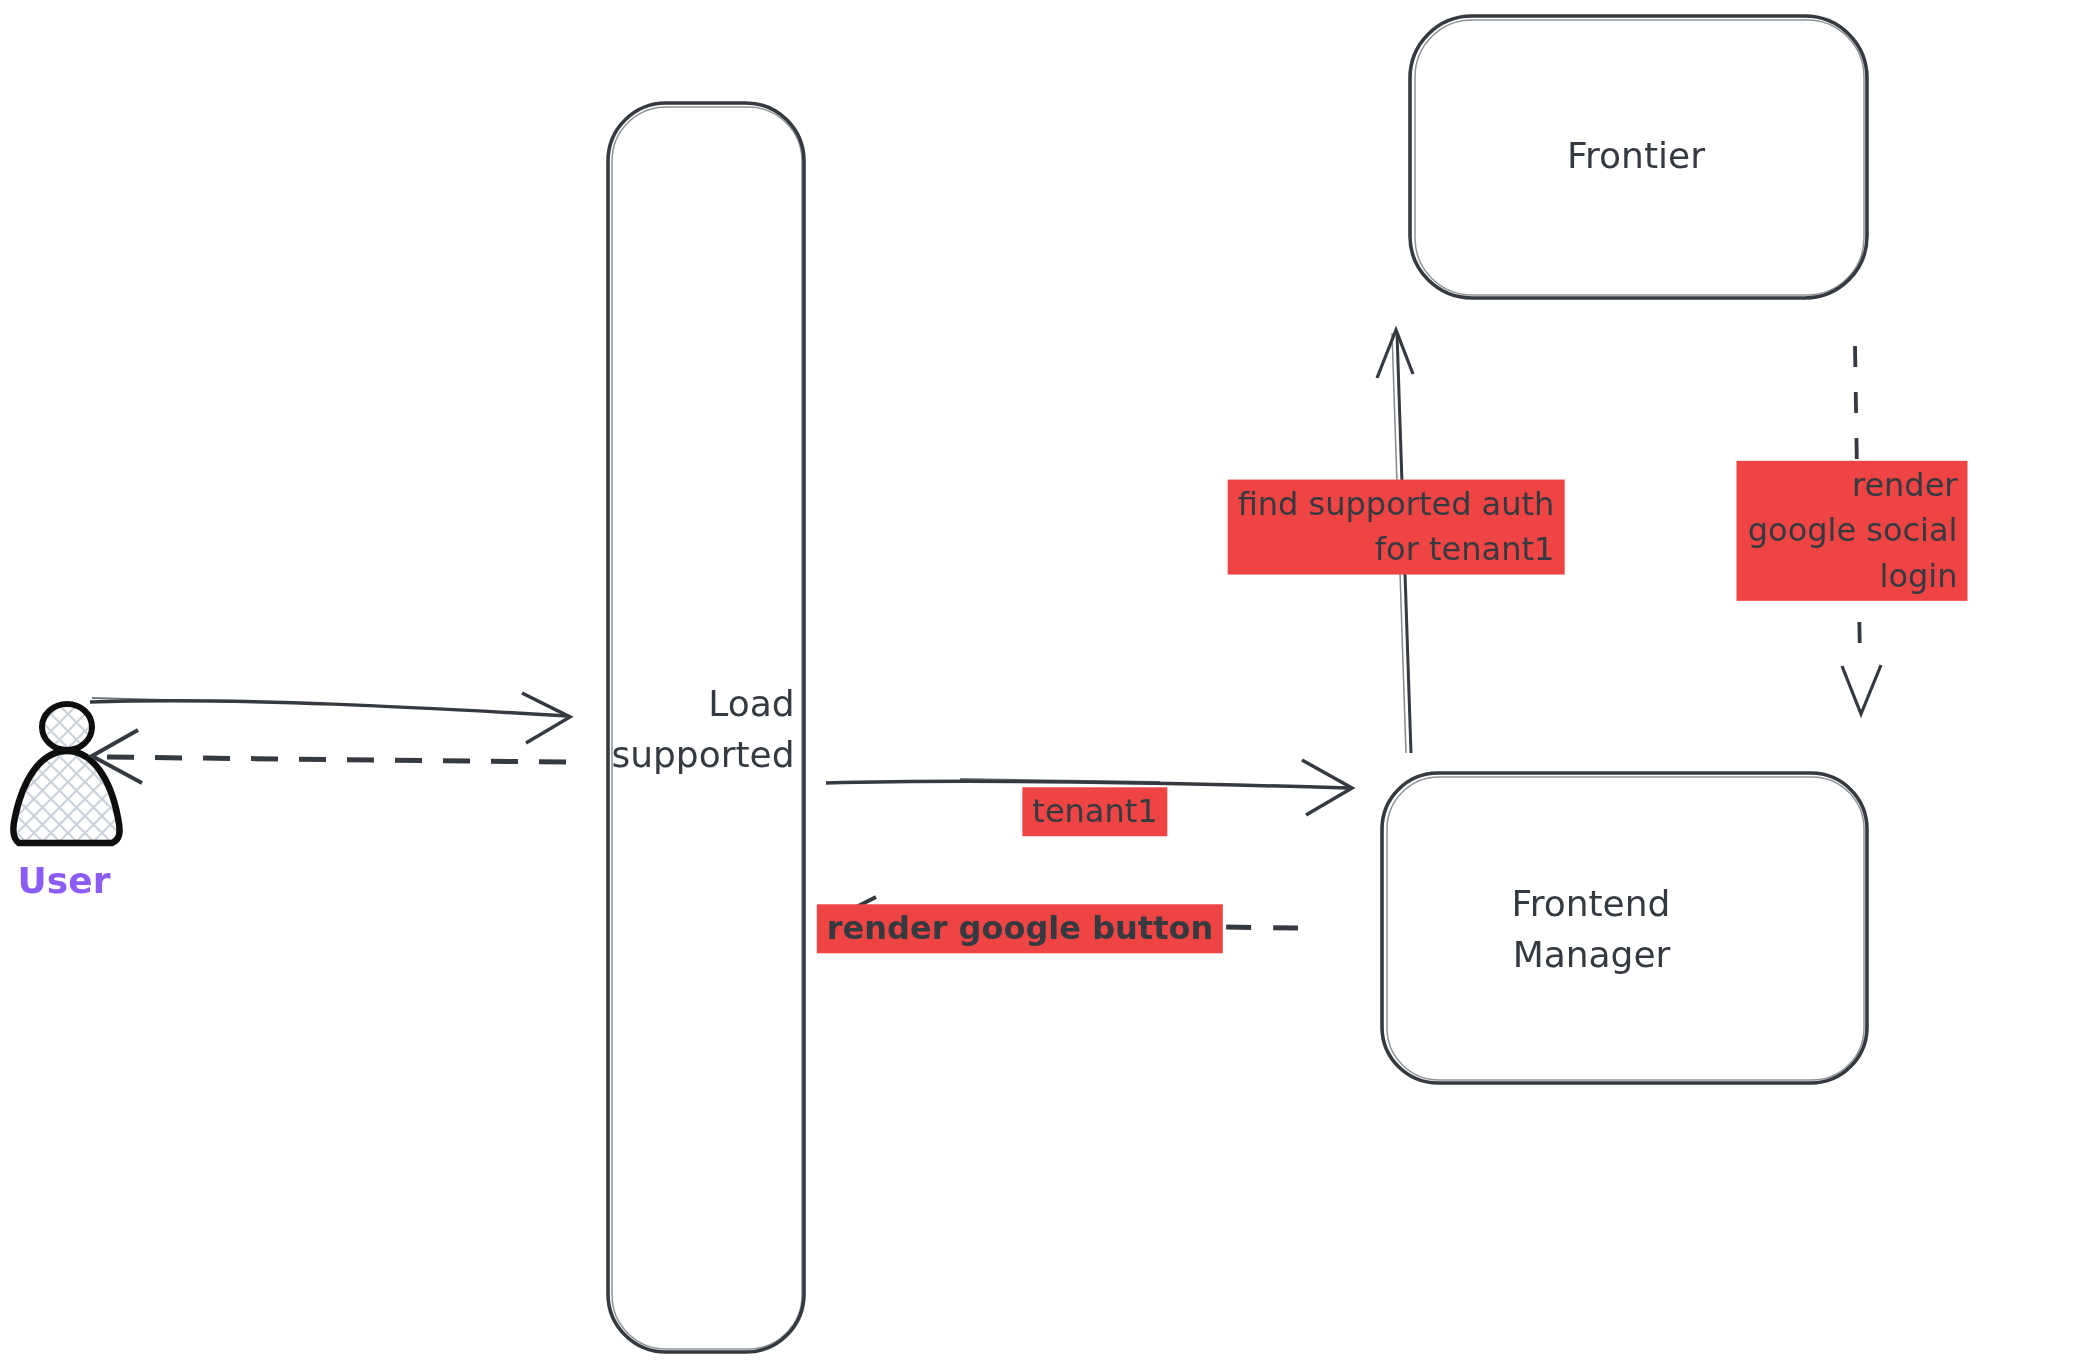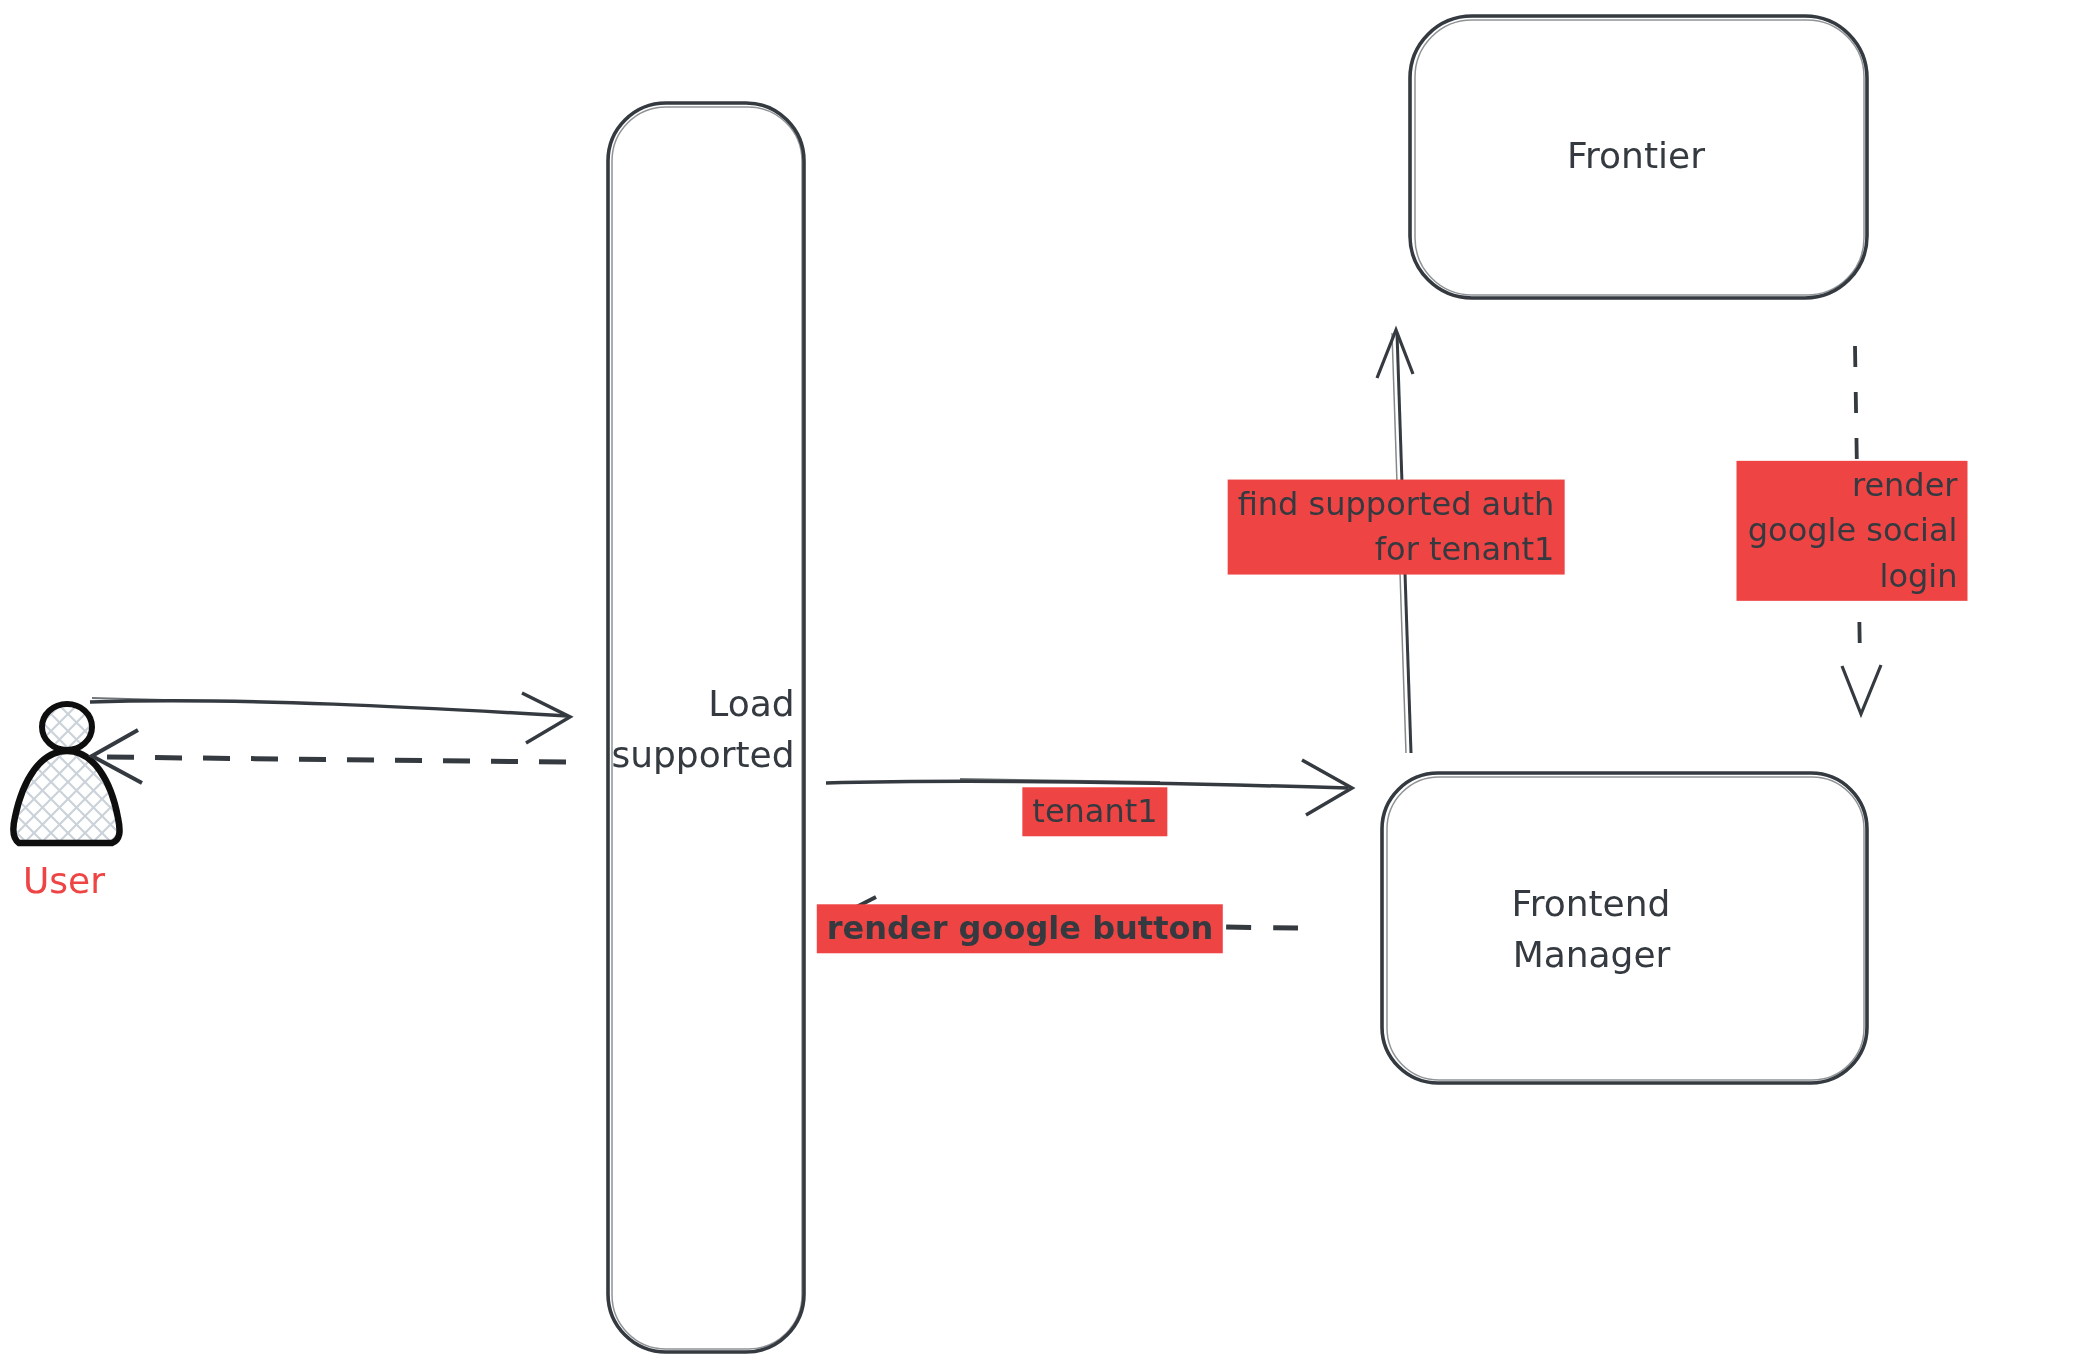--- a/index.html
+++ b/index.html
@@ -14,21 +14,21 @@
   .lbl{
     position:absolute;
     transform:translate(-50%,-50%);
     color:#343a40;
     white-space:pre-line;
     text-align:right;
     line-height:1.42;
   }
   .node-lbl{font-size:36px;}
   .edge-lbl{font-size:32px;background:#ef4444;padding:2px 10px;}
-  .user-lbl{font-size:36px;color:#ef4444;font-weight:400;}
+  .user-lbl{font-size:36px;color:#8b5cf6;font-weight:700;}
 </style>
 </head>
 <body>
 
 <div class="canvas">
 
   <svg width="2083" height="1372" viewBox="0 0 2083 1372">
     <defs>
       <pattern id="crosshatch" width="17" height="17" patternUnits="userSpaceOnUse">
         <path d="M0 17 L17 0 M-4 4 L4 -4 M13 21 L21 13" stroke="#ccd2da" stroke-width="2.2" fill="none"></path>

